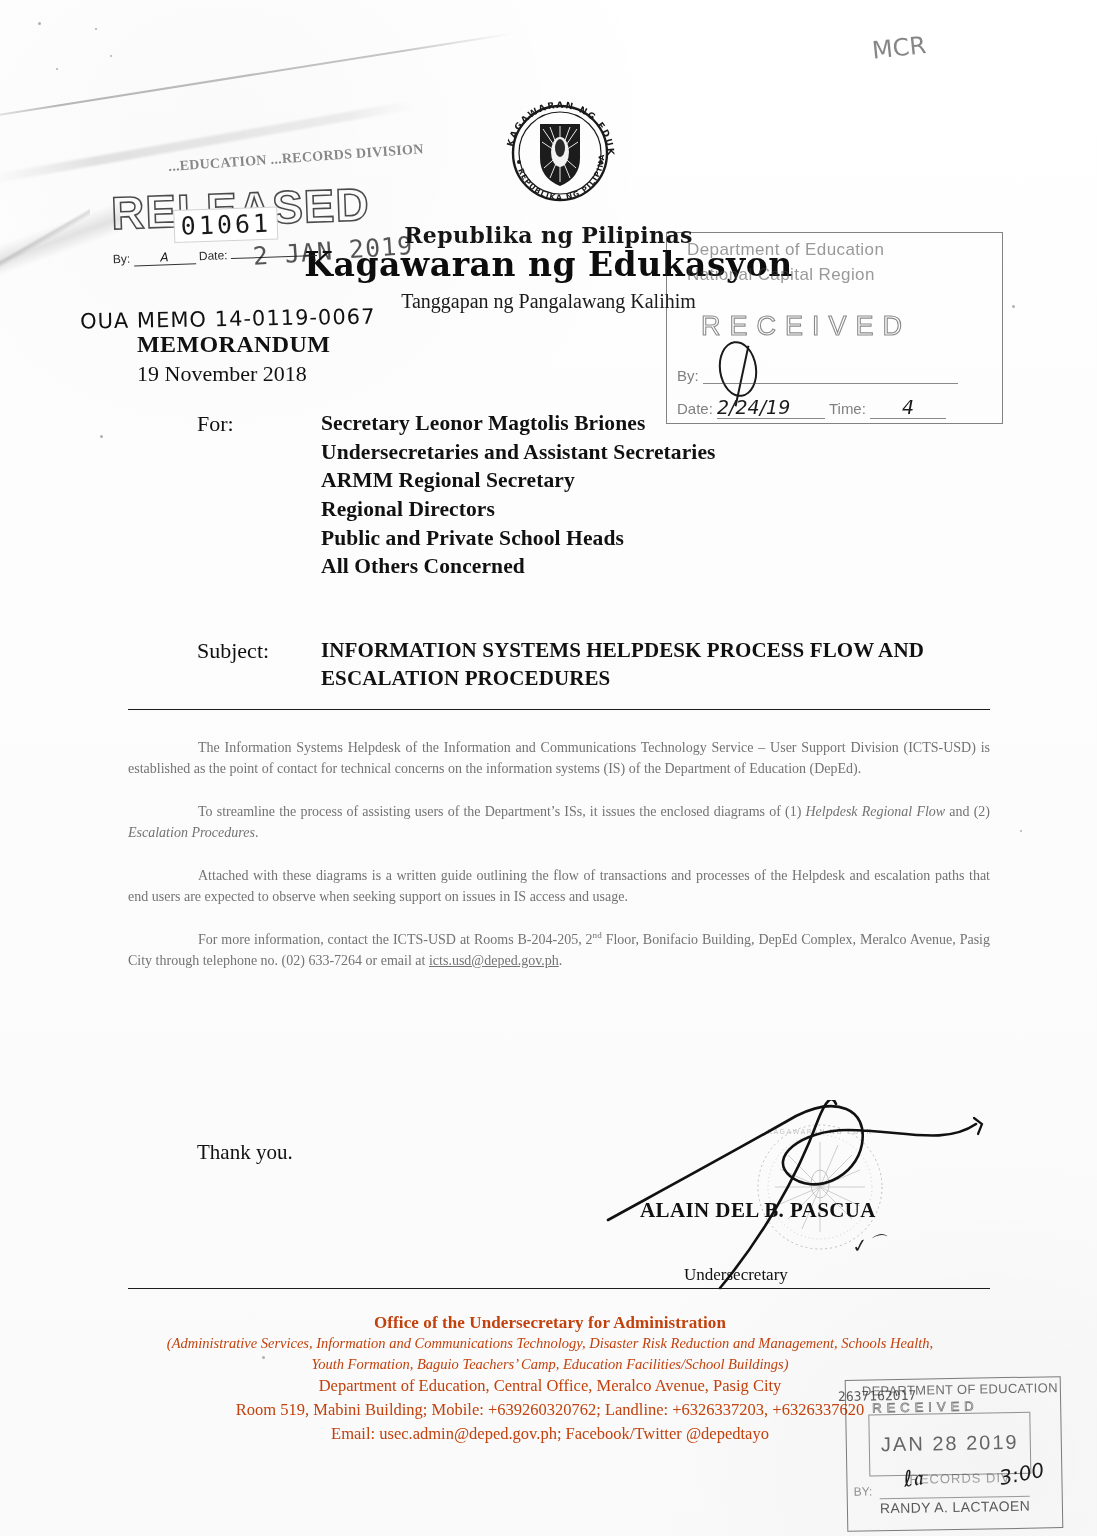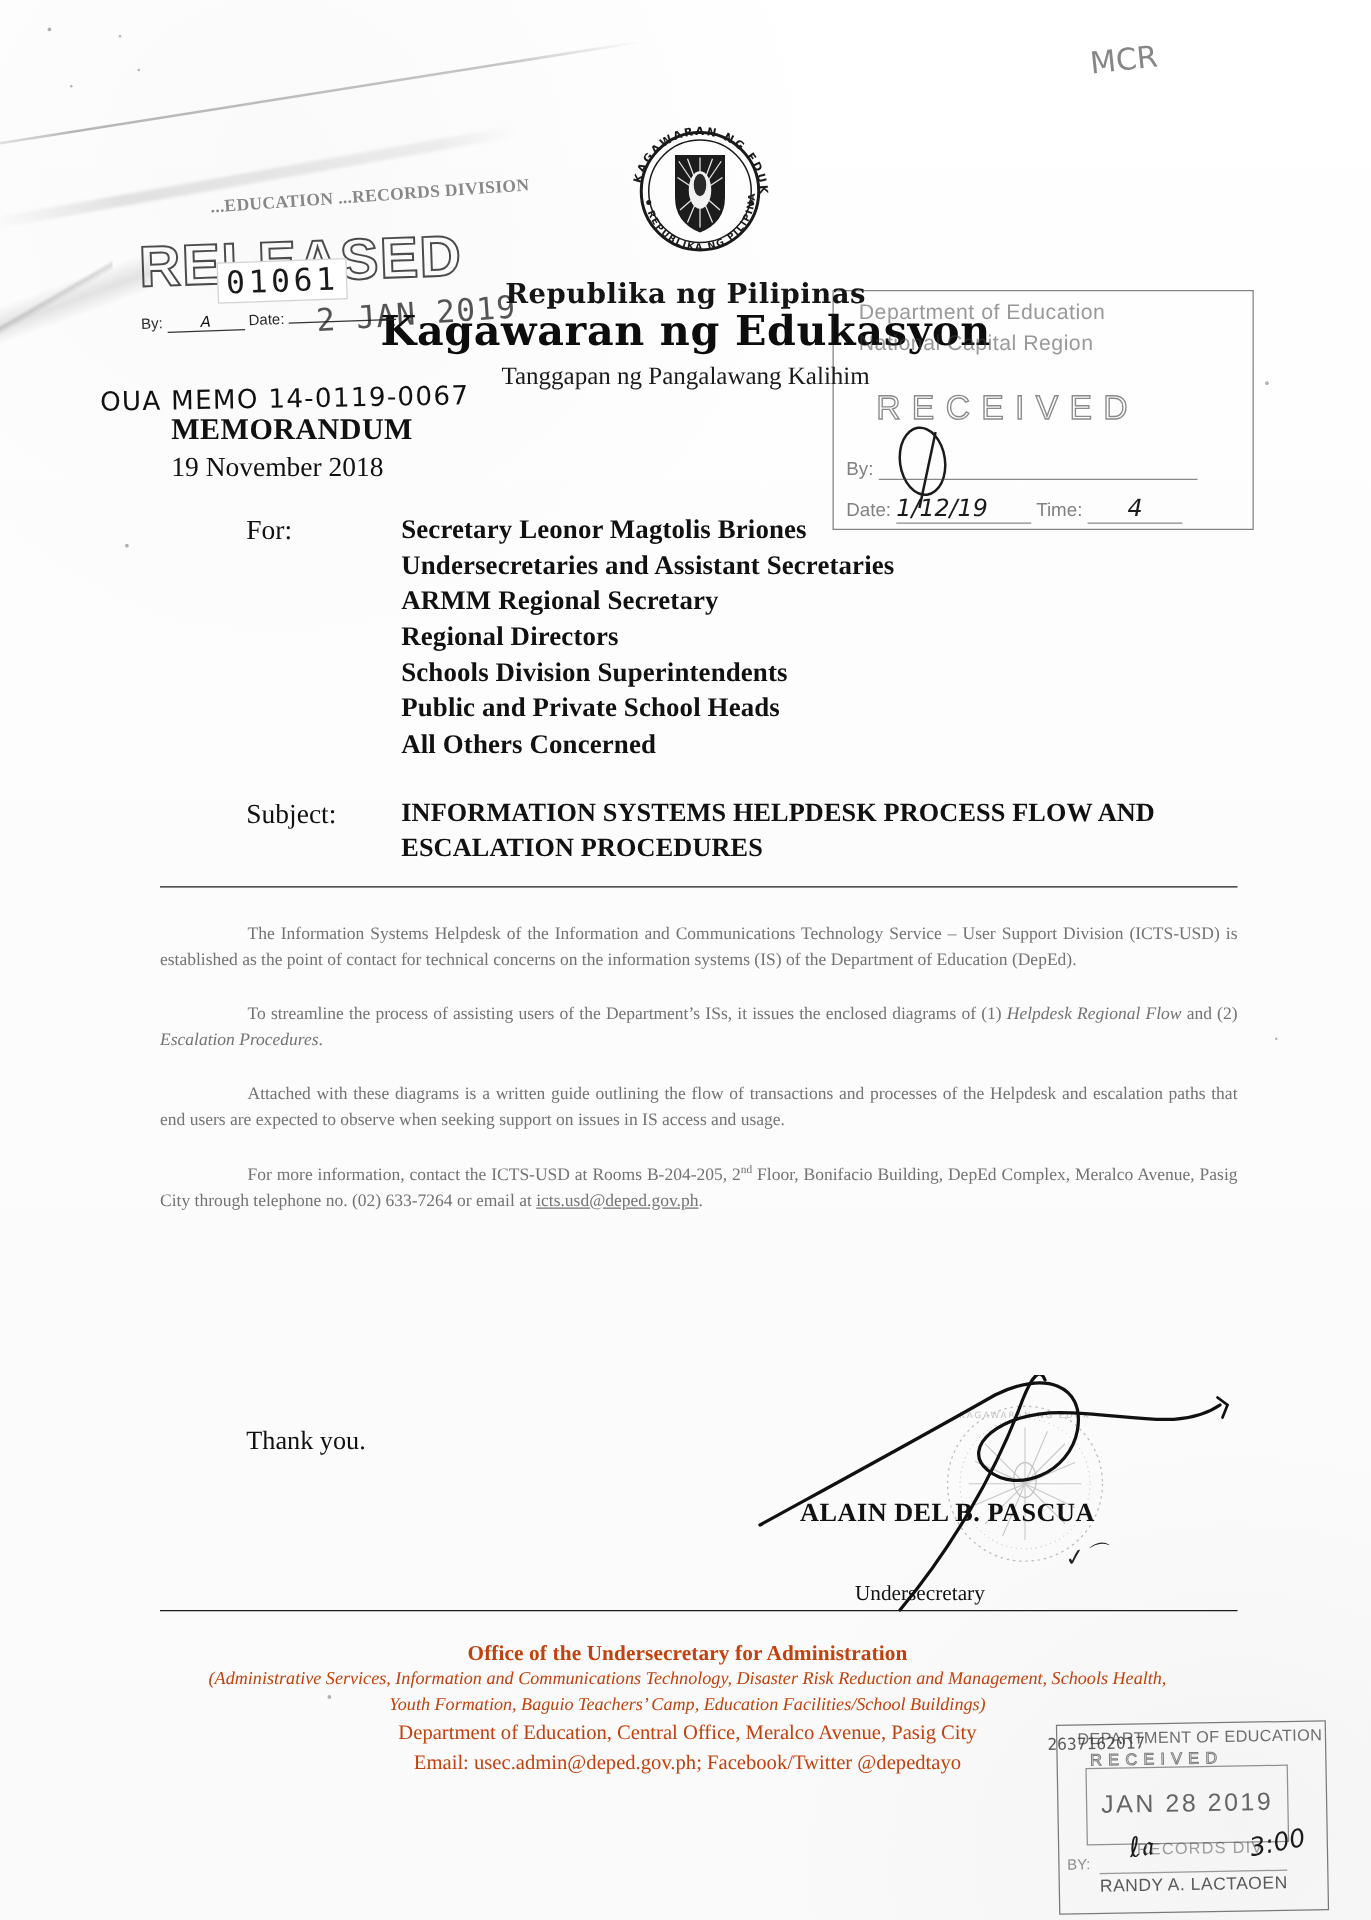--- a/index.html
+++ b/index.html
@@ -391,36 +391,35 @@
     </div>
     <div class="rb-received">RECEIVED</div>
     <div class="sig-oval"></div>
     <div class="sig-tail"></div>
     <div class="rb-by">
       <span>By:</span>
       <span class="rb-line" style="width:255px;"></span>
     </div>
     <div class="rb-date">
       <span>Date:</span>
-      <span class="rb-hand" style="display:inline-block;width:108px;border-bottom:1px solid rgba(60,60,60,.6);">1/12/19</span>
+      <span class="rb-hand" style="display:inline-block;width:108px;border-bottom:1px solid rgba(60,60,60,.6);">2/24/19</span>
       <span>Time:</span>
       <span class="rb-hand" style="display:inline-block;width:76px;text-align:center;border-bottom:1px solid rgba(60,60,60,.6);">4</span>
     </div>
   </div>
 
   <div class="memo-word">MEMORANDUM</div>
   <div class="memo-date">19 November 2018</div>
 
   <div class="lbl-for">For:</div>
   <div class="recipients">
     <div>Secretary Leonor Magtolis Briones</div>
     <div>Undersecretaries and Assistant Secretaries</div>
     <div>ARMM Regional Secretary</div>
     <div>Regional Directors</div>
-    <div>Schools Division Superintendents</div>
     <div>Public and Private School Heads</div>
     <div>All Others Concerned</div>
   </div>
 
   <div class="lbl-subject">Subject:</div>
   <div class="subject-text">
     <div>INFORMATION SYSTEMS HELPDESK PROCESS FLOW AND</div>
     <div>ESCALATION PROCEDURES</div>
   </div>
 
@@ -472,20 +471,21 @@
   <div class="sig-title">Undersecretary</div>
   <div class="initial-mark">✓⌒</div>
 
   <div class="rule rule-bottom"></div>
 
   <div class="footer">
     <div class="f-title">Office of the Undersecretary for Administration</div>
     <div class="f-ital">(Administrative Services, Information and Communications Technology, Disaster Risk Reduction and Management, Schools Health,</div>
     <div class="f-ital">Youth Formation, Baguio Teachers’ Camp, Education Facilities/School Buildings)</div>
     <div class="f-line">Department of Education, Central Office, Meralco Avenue, Pasig City</div>
+    <div class="f-line">Room 519, Mabini Building; Mobile: +639260320762; Landline: +6326337203, +6326337620</div>
     <div class="f-line">Email:  usec.admin@deped.gov.ph; Facebook/Twitter @depedtayo</div>
   </div>
 
   <div class="bottom-stamp">
     <div class="bs-num">2637162017</div>
     <div class="bs-dept">DEPARTMENT OF EDUCATION</div>
     <div class="bs-recv">RECEIVED</div>
     <div class="bs-datebox">
       <div class="bs-date">JAN 28 2019</div>
     </div>

